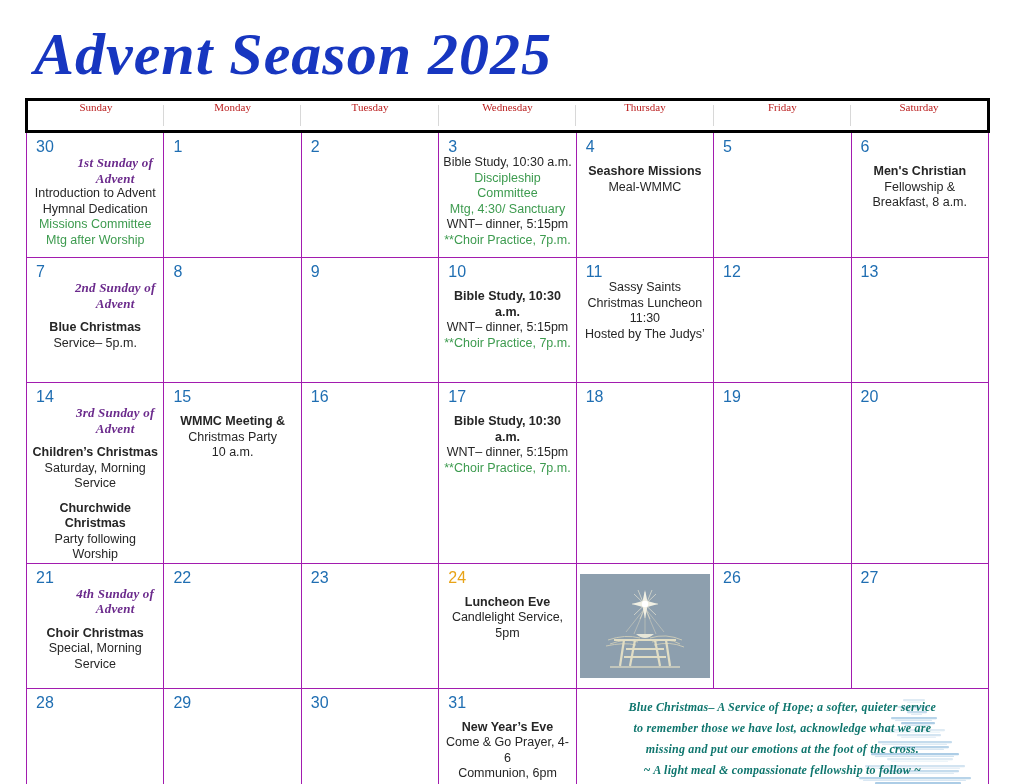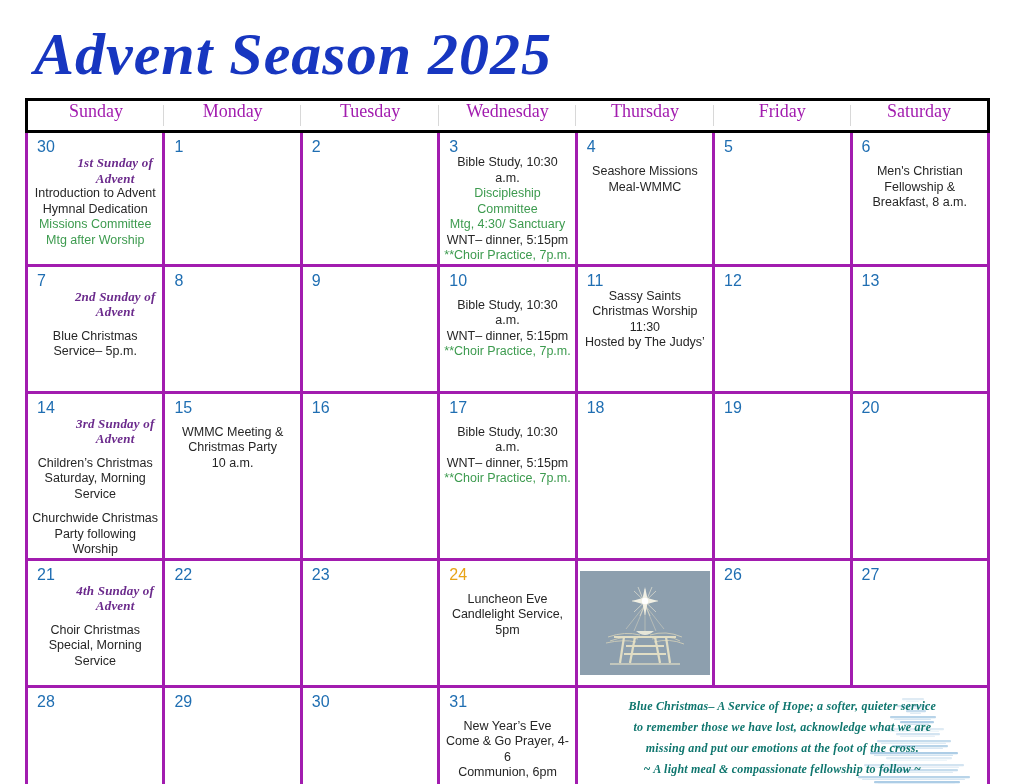--- a/index.html
+++ b/index.html
@@ -60,40 +60,40 @@
     vertical-align: top;
     padding: 0;
   }
 
   thead th {
     border: 3px solid #000000;
     border-left: none;
     border-right: none;
     font-family: "Liberation Serif", serif;
     font-weight: normal;
-    font-size: 18px;
-    color: #a21caf;
+    font-size: 11px;
+    color: #b91c1c;
     height: 29px;
     text-align: center;
     background: #ffffff;
     position: relative;
   }
   thead th.first { border-left: 3px solid #000000; }
   thead th.last  { border-right: 3px solid #000000; }
   thead th::after {
     content: "";
     position: absolute;
     right: 0; top: 4px; bottom: 4px;
     width: 1px;
     background: #d8d8d8;
   }
   thead th.last::after { display: none; }
 
   tbody td {
-    border: 3px solid #a21caf;
+    border: 1px solid #a21caf;
     height: 124px;
     background: #ffffff;
     position: relative;
   }
   tbody tr.row-5 td { height: 119px; }
 
   .daynum {
     font-family: "Liberation Sans", sans-serif;
     font-size: 16px;
     color: #1f6eb2;
@@ -117,21 +117,21 @@
   .ev.green { color: #3d9b4f; }
   .ev.script {
     font-family: "Liberation Serif", serif;
     font-style: italic;
     font-weight: bold;
     font-size: 13px;
     color: #6b2a8c;
     letter-spacing: .2px;
     margin-left: 40px;
   }
-  .ev.gap { margin-top: 9px; }
+  .ev.gap { margin-top: 9px; font-weight: bold; }
 
   
   .nativity-wrap {
     display: flex;
     align-items: center;
     justify-content: center;
     height: 100%;
   }
 
   
@@ -255,21 +255,21 @@
           <div class="events">
             <div class="ev gap">Bible Study, 10:30 a.m.</div>
             <div class="ev">WNT– dinner, 5:15pm</div>
             <div class="ev green">**Choir Practice, 7p.m.</div>
           </div>
         </td>
         <td>
           <div class="daynum">11</div>
           <div class="events">
             <div class="ev">Sassy Saints</div>
-            <div class="ev">Christmas Worship</div>
+            <div class="ev">Christmas Luncheon</div>
             <div class="ev">11:30</div>
             <div class="ev">Hosted by The Judys’</div>
           </div>
         </td>
         <td>
           <div class="daynum">12</div>
         </td>
         <td>
           <div class="daynum">13</div>
         </td>

